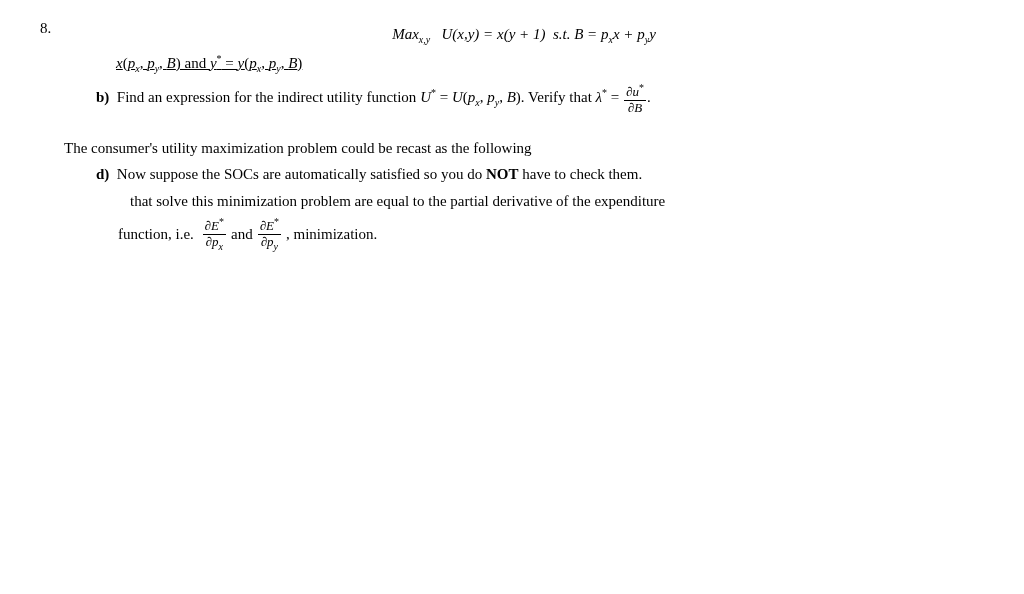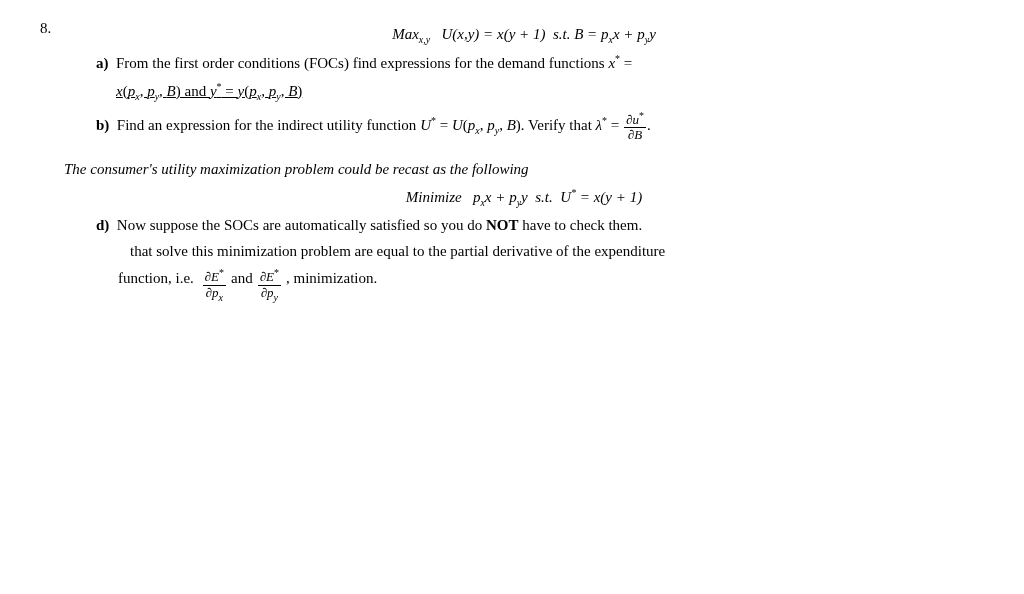--- a/index.html
+++ b/index.html
@@ -58,23 +58,22 @@
     .frac-num {
       border-bottom: 1px solid #000;
       padding: 0 2px;
       text-align: center;
     }
     .frac-den {
       padding: 0 2px;
       text-align: center;
     }
     .section-gap {
-      margin-top: 16px;
+      margin-top: 22px;
       margin-bottom: 4px;
-      font-style: italic;
     }
     sup {
       font-size: 10px;
     }
     sub {
       font-size: 10px;
     }
   </style>
 </head>
 <body>
@@ -85,55 +84,47 @@
 
 
     <div class="centered-formula">
       <span class="italic">Max</span><span class="italic"><sub>x,y</sub></span>
       <span>&nbsp;</span>
       <span class="italic">U(x,y) = x(y + 1)&nbsp; s.t. B = p</span><sub class="italic">x</sub><span class="italic">x + p</span><sub class="italic">y</sub><span class="italic">y</span>
     </div>
 
 
     <div class="sub-item">
-      <p>
-        <span class="sub-item-label bold">a)&nbsp;&nbsp;</span>From the first order conditions (FOCs) find expressions for the demand functions <span class="italic">x</span><sup>*</sup> =
-      </p>
       <p style="margin-left:20px;text-decoration:underline;">
         <span class="italic">x</span>(<span class="italic">p</span><sub class="italic">x</sub>, <span class="italic">p</span><sub class="italic">y</sub>, <span class="italic">B</span>) and <span class="italic">y</span><sup>*</sup> = <span class="italic">y</span>(<span class="italic">p</span><sub class="italic">x</sub>, <span class="italic">p</span><sub class="italic">y</sub>, <span class="italic">B</span>)
       </p>
     </div>
 
     <div class="sub-item">
       <p>
         <span class="sub-item-label bold">b)&nbsp;&nbsp;</span>Find an expression for the indirect utility function <span class="italic">U</span><sup>*</sup> = <span class="italic">U</span>(<span class="italic">p</span><sub class="italic">x</sub>, <span class="italic">p</span><sub class="italic">y</sub>, <span class="italic">B</span>). Verify that <span class="italic">λ</span><sup>*</sup> =
         <span class="frac">
           <span class="frac-num">∂<span class="italic">u</span><sup>*</sup></span>
           <span class="frac-den">∂<span class="italic">B</span></span>
         </span>.
       </p>
     </div>
 
     <p class="section-gap">The consumer's utility maximization problem could be recast as the following</p>
 
-    <div class="centered-formula">
-      <span class="italic">Minimize</span>
-      <span>&nbsp;</span>
-      <span class="italic">p</span><sub class="italic">x</sub><span class="italic">x + p</span><sub class="italic">y</sub><span class="italic">y&nbsp; s.t.&nbsp; U</span><sup>*</sup><span class="italic"> = x(y + 1)</span>
-    </div>
 
 
     <div class="sub-item">
       <p>
         <span class="sub-item-label bold">d)&nbsp;&nbsp;</span>Now suppose the SOCs are automatically satisfied so you do <span class="bold underline">NOT</span> have to check them.
       </p>
       <p style="margin-left:34px;">
         that solve this minimization problem are equal to the partial derivative of the expenditure
       </p>
-      <p style="margin-left:22px; display:flex; gap:4px; flex-wrap:wrap;">
+      <p style="margin-left:22px; display:flex; align-items:center; gap:4px; flex-wrap:wrap;">
         <span>function, i.e.&nbsp;</span>
         <span class="frac">
           <span class="frac-num">∂<span class="italic">E</span><sup>*</sup></span>
           <span class="frac-den">∂<span class="italic">p</span><sub class="italic">x</sub></span>
         </span>
         <span>and</span>
         <span class="frac">
           <span class="frac-num">∂<span class="italic">E</span><sup>*</sup></span>
           <span class="frac-den">∂<span class="italic">p</span><sub class="italic">y</sub></span>
         </span>

